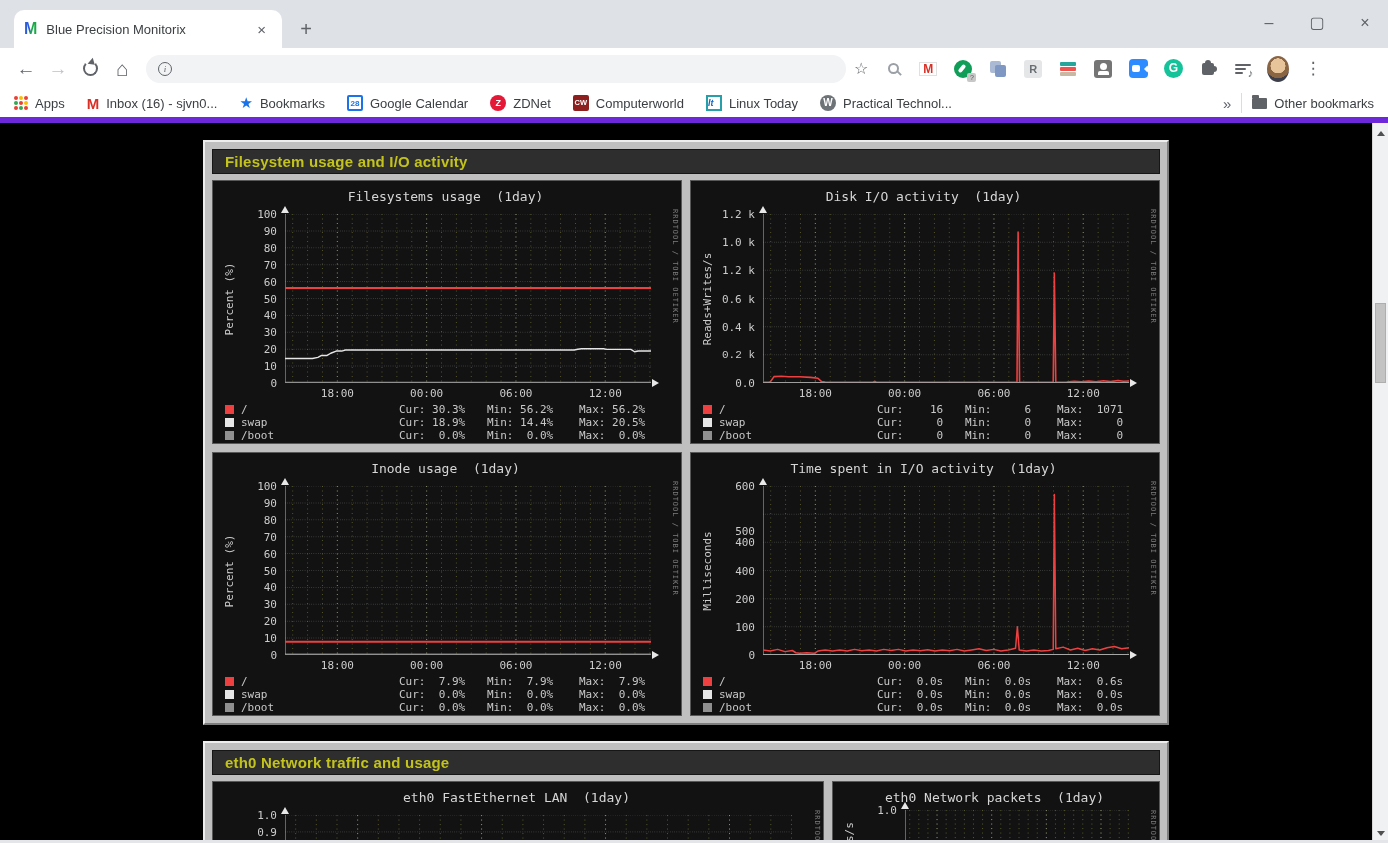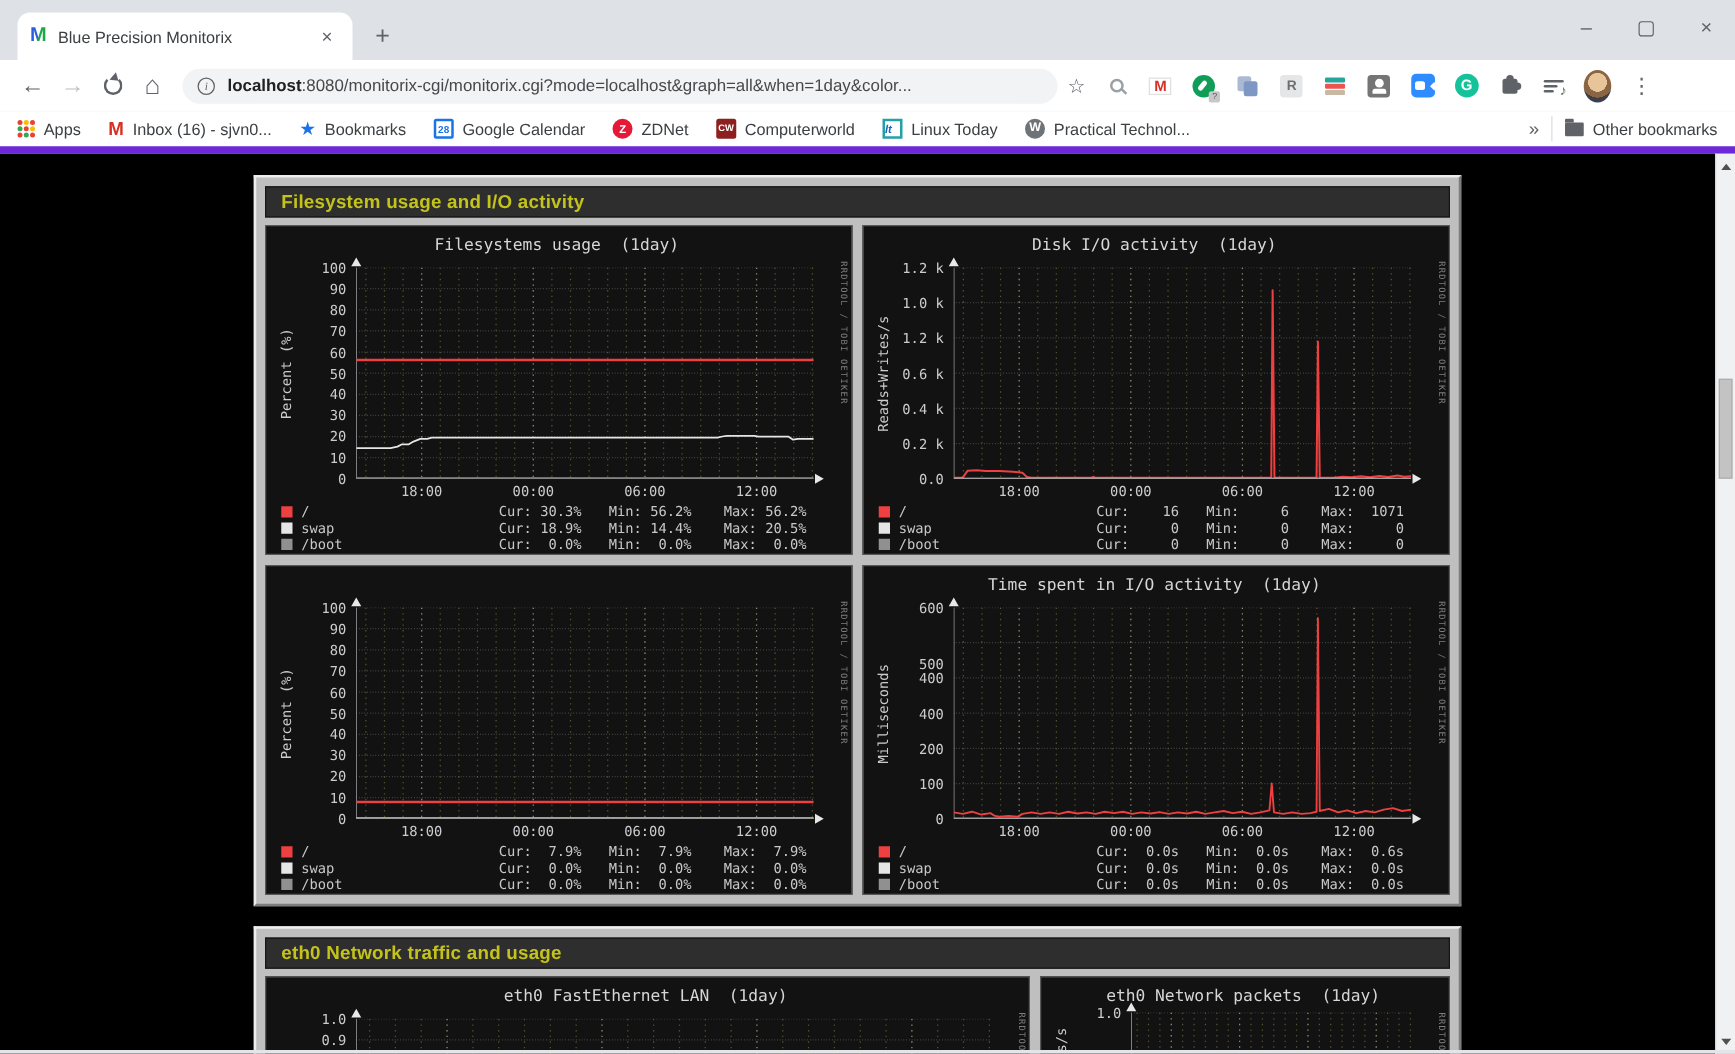--- a/index.html
+++ b/index.html
@@ -145,21 +145,20 @@
 
   <div class="toolbar">
     <div class="nav-btn">←</div>
     <div class="nav-btn disabled">→</div>
     <div class="nav-btn">
         <div class="reload-icon"></div>
       </div>
     <div class="nav-btn" style="font-size:21px;">⌂</div>
     <div class="omnibox">
       <span class="info-icon">i</span>
-      <span class="url"><span class="host">localhost</span><span class="rest">:8080/monitorix-cgi/monitorix.cgi?mode=localhost&amp;graph=all&amp;when=1day&amp;color...</span></span>
     </div>
     <span class="omni-star">☆</span>
     <div class="ext-row">
       <div class="ext">
           <div class="mag"></div>
         </div>
       <div class="ext">
           <div class="gmail-sq">M</div>
         </div>
       <div class="ext">
@@ -372,21 +371,21 @@
             <div class="c-watermark">RRDTOOL / TOBI OETIKER</div>
           </div>
         <div class="chart-card chart-slot">
             <div class="c-title">Disk I/O activity  (1day)</div>
             <div class="c-ylabel" style="left: 16px; top: 117.5px;">Reads+Writes/s</div>
             <div class="c-ytick" style="top: 27px;">1.2 k</div>
             <div class="c-ytick" style="top: 55.1667px;">1.0 k</div>
             <div class="c-ytick" style="top: 83.3333px;">1.2 k</div>
             <div class="c-ytick" style="top: 111.5px;">0.6 k</div>
             <div class="c-ytick" style="top: 139.667px;">0.4 k</div>
-            <div class="c-ytick" style="top: 167.833px;">0.2 k</div>
+            <div class="c-ytick" style="top: 167.833px; font-family: Liberation Mono, monospace;">0.2 k</div>
             <div class="c-ytick" style="top: 196px;">0.0</div>
             <div class="c-plot" style="left: 72px; right: 30px; top: 33px; height: 169px;">
               <svg viewBox="0 0 100 100" preserveAspectRatio="none" style="width:100%;height:100%;display:block">
                 <line x1="0" x2="100" y1="0" y2="0" stroke="rgba(205,215,205,0.38)" stroke-width="1" vector-effect="non-scaling-stroke" stroke-dasharray="0.5 1.7"></line>
                 <line x1="0" x2="100" y1="16.666666666666657" y2="16.666666666666657" stroke="rgba(205,215,205,0.38)" stroke-width="1" vector-effect="non-scaling-stroke" stroke-dasharray="0.5 1.7"></line>
                 <line x1="0" x2="100" y1="33.33333333333334" y2="33.33333333333334" stroke="rgba(205,215,205,0.38)" stroke-width="1" vector-effect="non-scaling-stroke" stroke-dasharray="0.5 1.7"></line>
                 <line x1="0" x2="100" y1="50" y2="50" stroke="rgba(205,215,205,0.38)" stroke-width="1" vector-effect="non-scaling-stroke" stroke-dasharray="0.5 1.7"></line>
                 <line x1="0" x2="100" y1="66.66666666666667" y2="66.66666666666667" stroke="rgba(205,215,205,0.38)" stroke-width="1" vector-effect="non-scaling-stroke" stroke-dasharray="0.5 1.7"></line>
                 <line x1="0" x2="100" y1="83.33333333333334" y2="83.33333333333334" stroke="rgba(205,215,205,0.38)" stroke-width="1" vector-effect="non-scaling-stroke" stroke-dasharray="0.5 1.7"></line>
                 <line x1="0" x2="100" y1="100" y2="100" stroke="rgba(205,215,205,0.38)" stroke-width="1" vector-effect="non-scaling-stroke" stroke-dasharray="0.5 1.7"></line>
@@ -451,20 +450,21 @@
             <div class="c-leg-row" style="top: 248px;">
               <span class="c-swatch" style="background: rgb(144, 144, 144);"></span>
               <span class="c-leg-name">/boot</span>
               <span class="c-leg-col c1">Cur:     0</span>
               <span class="c-leg-col c2">Min:     0</span>
               <span class="c-leg-col c3">Max:     0</span>
             </div>
             <div class="c-watermark">RRDTOOL / TOBI OETIKER</div>
           </div>
         <div class="chart-card chart-slot">
+            <div class="c-title">Inode usage  (1day)</div>
             <div class="c-ylabel" style="left: 16px; top: 117.5px;">Percent (%)</div>
             <div class="c-ytick" style="top: 27px;">100</div>
             <div class="c-ytick" style="top: 43.9px;">90</div>
             <div class="c-ytick" style="top: 60.8px;">80</div>
             <div class="c-ytick" style="top: 77.7px;">70</div>
             <div class="c-ytick" style="top: 94.6px;">60</div>
             <div class="c-ytick" style="top: 111.5px;">50</div>
             <div class="c-ytick" style="top: 128.4px;">40</div>
             <div class="c-ytick" style="top: 145.3px;">30</div>
             <div class="c-ytick" style="top: 162.2px;">20</div>

